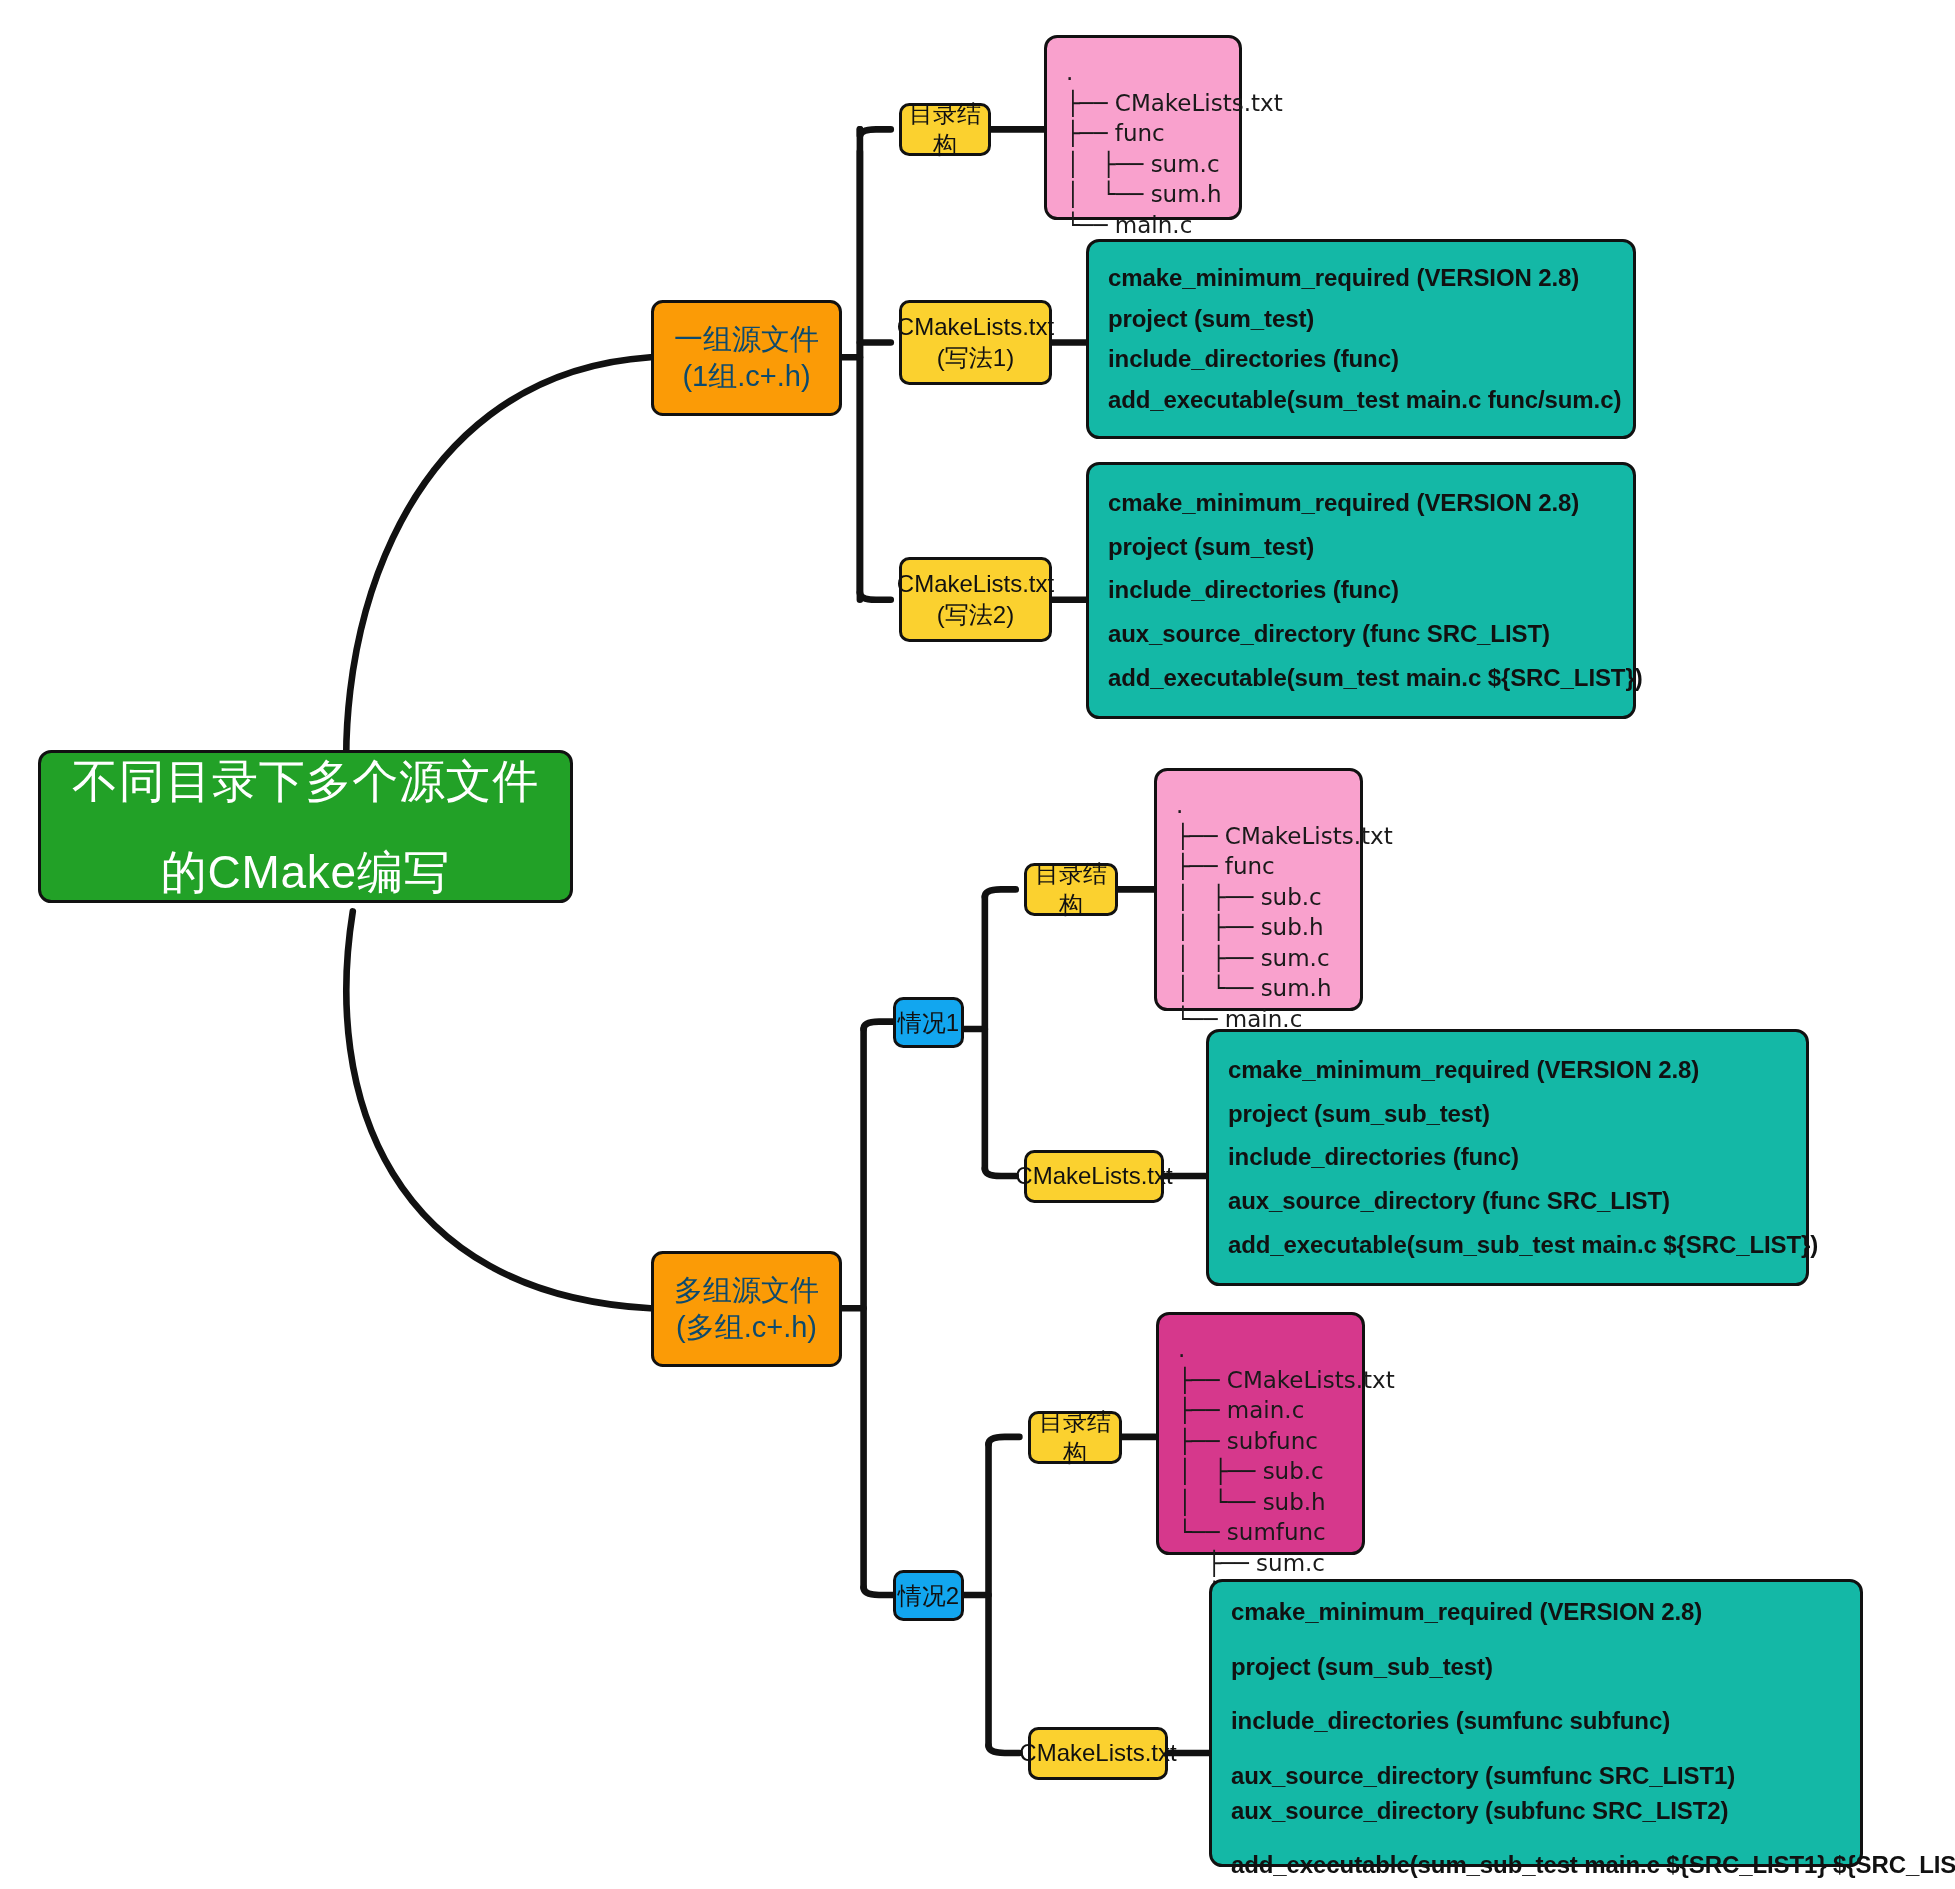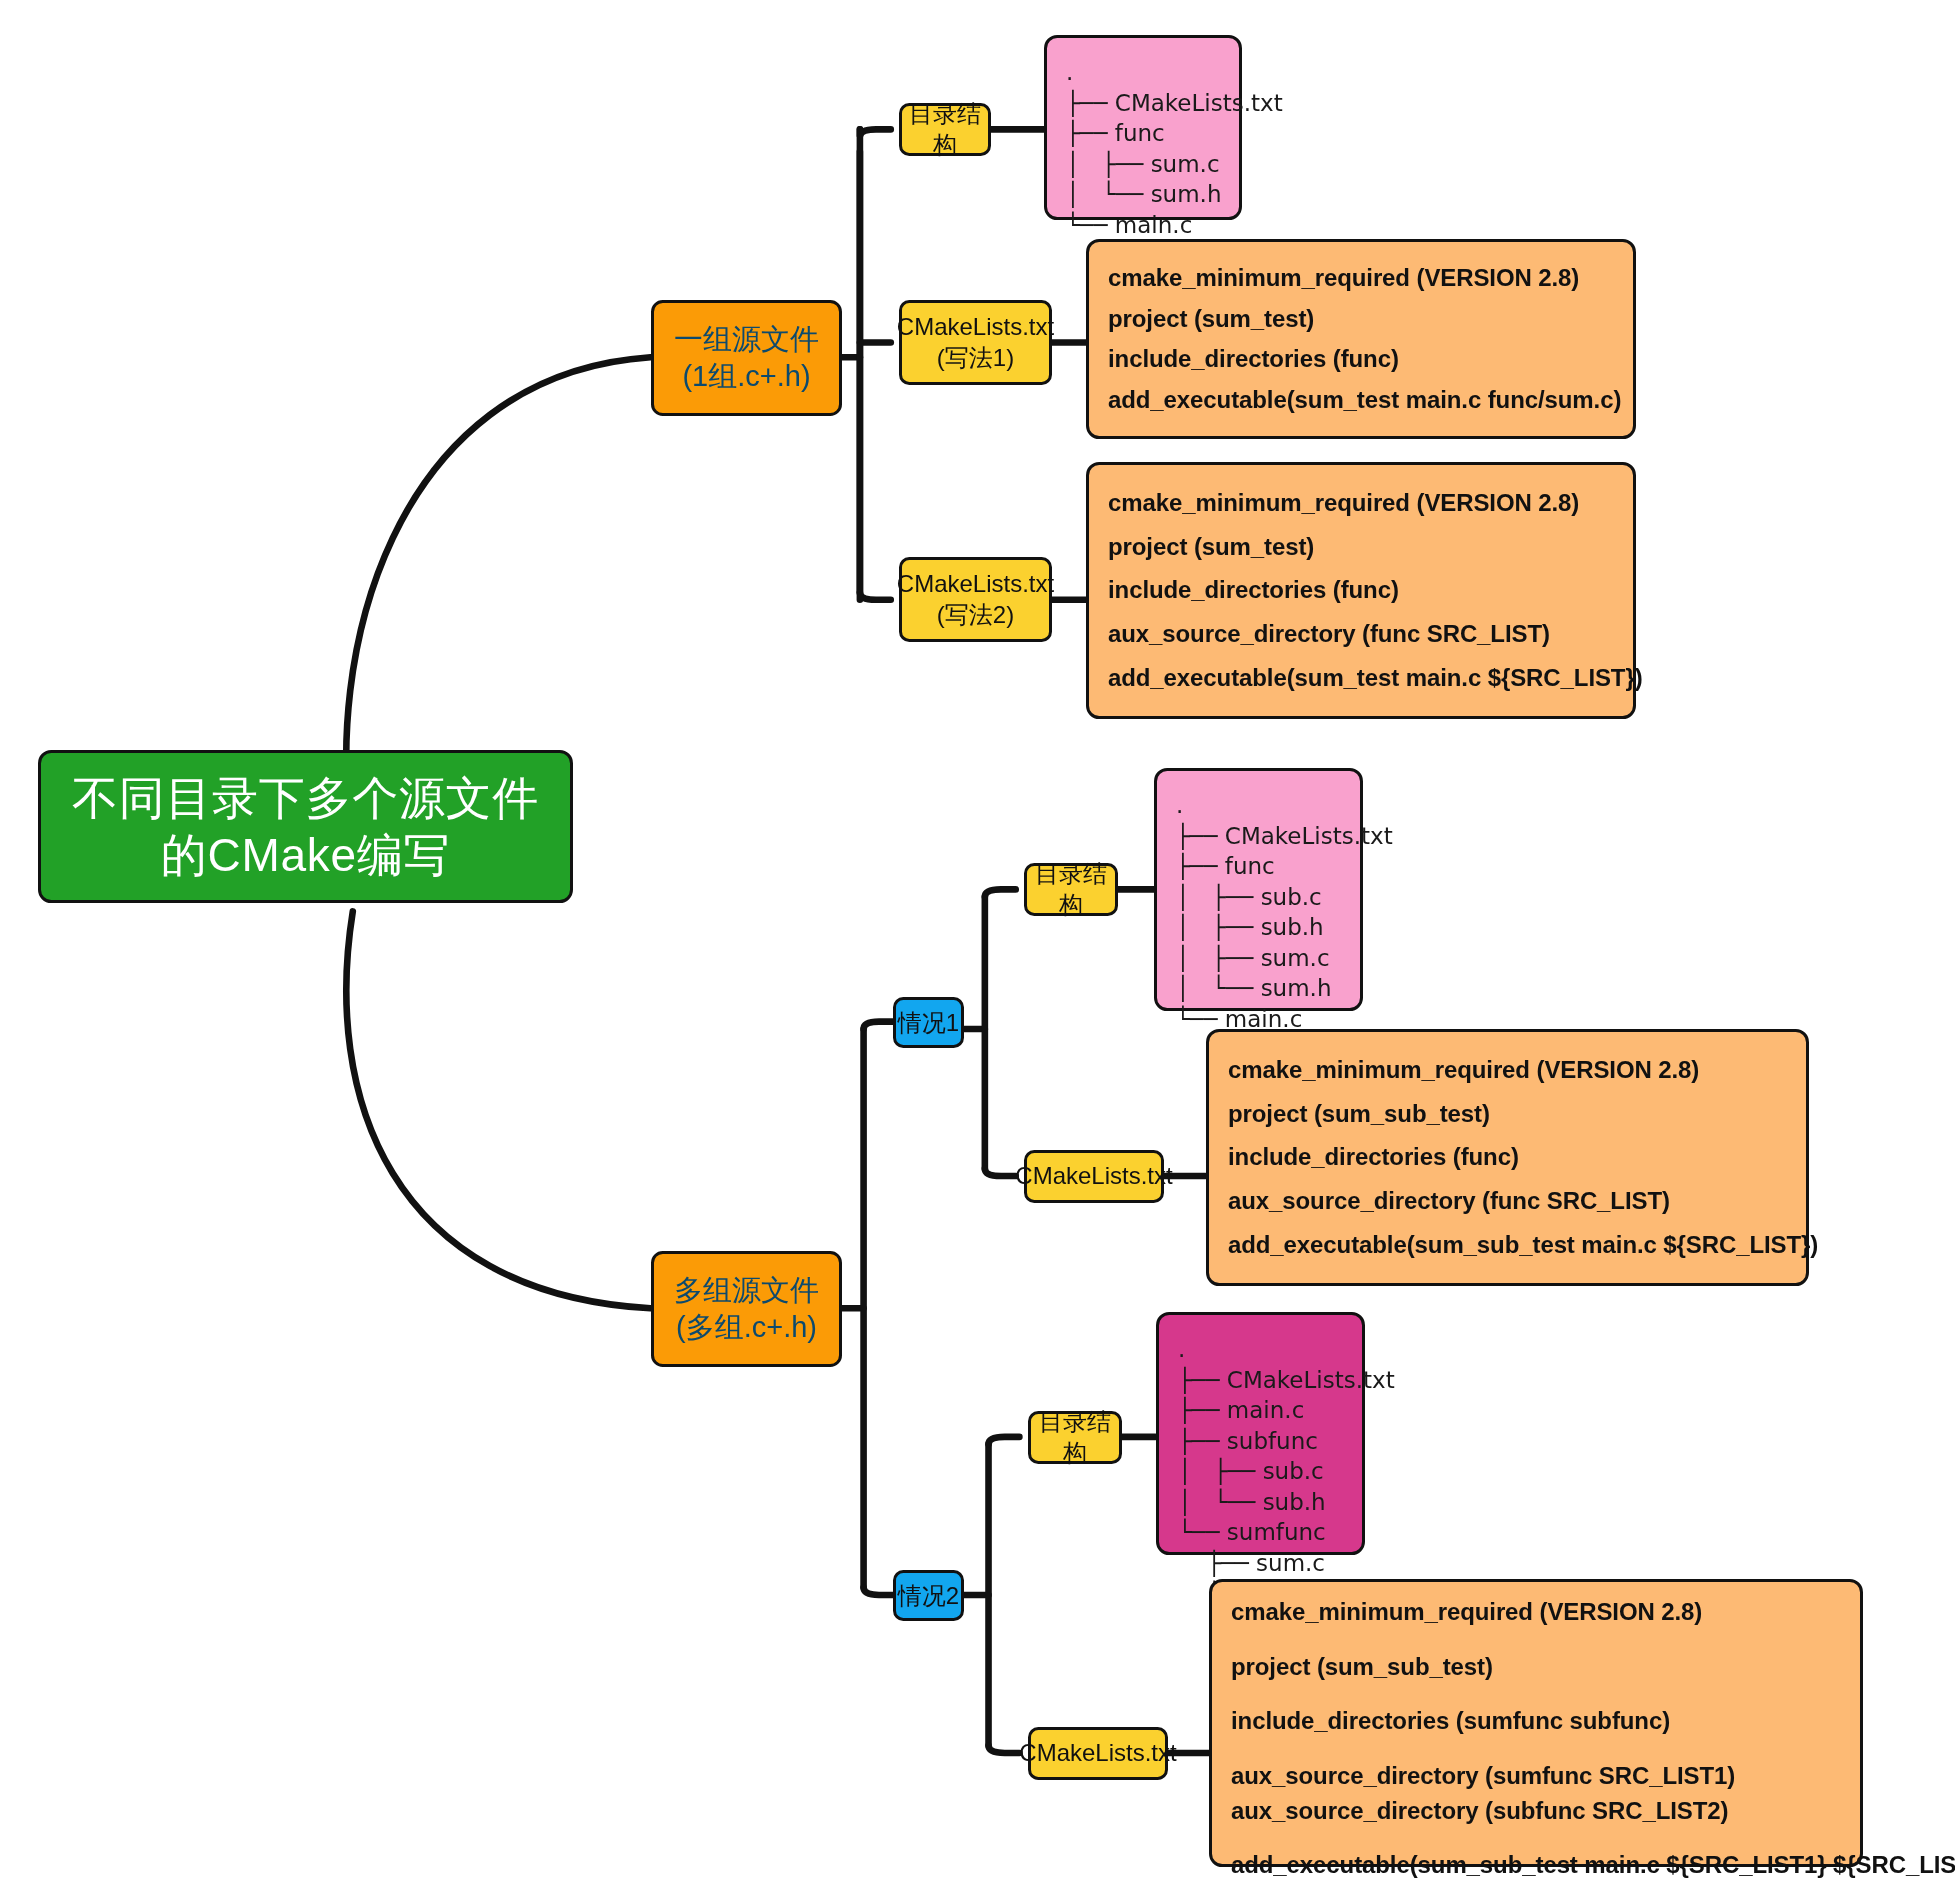--- a/index.html
+++ b/index.html
@@ -38,20 +38,21 @@
   .root {
     background: #22a127;
     border-radius: 13.2px;
     align-items: center;
     text-align: center;
     color: #ffffff;
     font-size: 46px;
     line-height: 1.22;
     font-weight: 400;
     letter-spacing: 0.7px;
+    justify-content: space-between;
   }
 
   
   .lvl1 {
     background: #fb9b06;
     text-align: center;
     align-items: center;
     color: #0c4a6e;
     font-size: 29px;
     line-height: 1.28;
@@ -88,21 +89,21 @@
     line-height: 1.33;
     color: #1a1a1a;
     white-space: pre;
     border-radius: 13.2px;
   }
   .treebox.pink  { background: #f9a1cd; }
   .treebox.magenta { background: #d6388c; }
 
   
   .codebox {
-    background: #fdba74;
+    background: #14b8a6;
     padding: 16px 19px;
     justify-content: space-around;
     border-radius: 13.2px;
   }
   .codeline {
     font-family: "Liberation Sans", "DejaVu Sans", sans-serif;
     font-weight: bold;
     font-size: 24px;
     color: #111111;
     white-space: pre;

